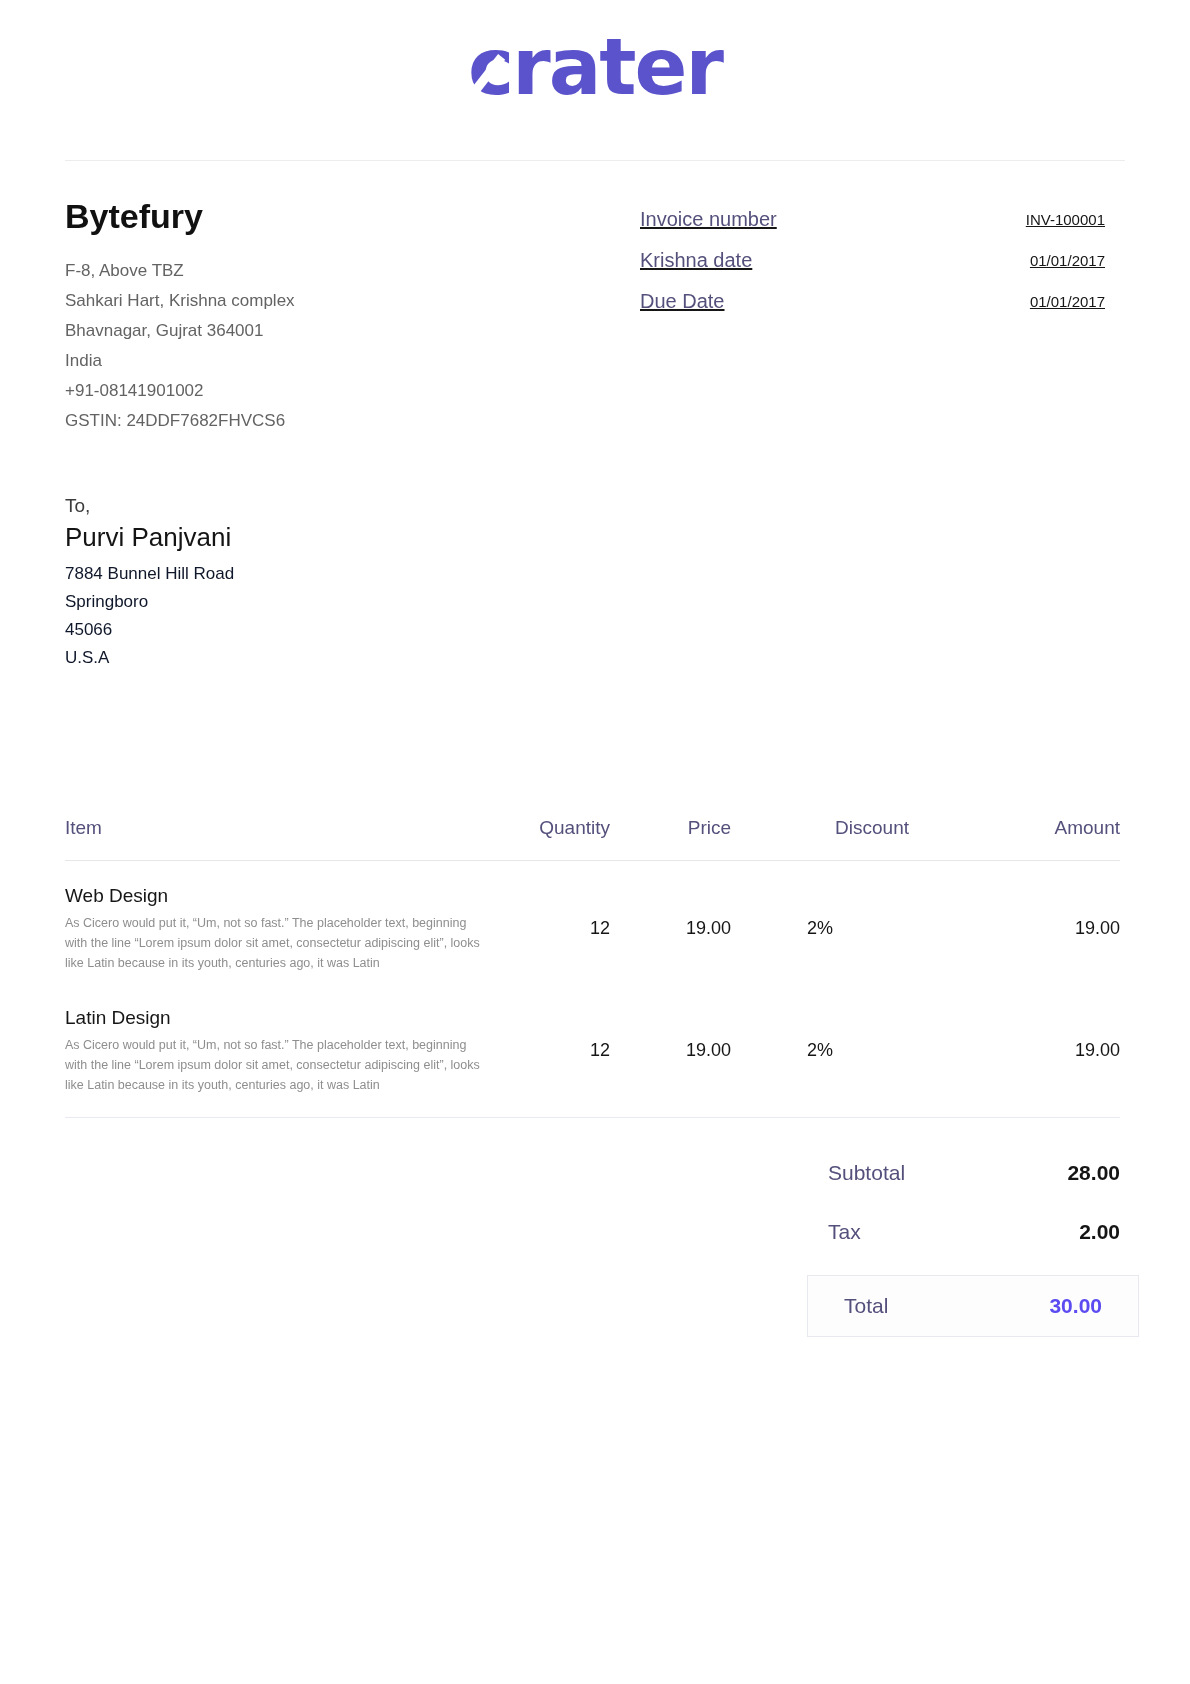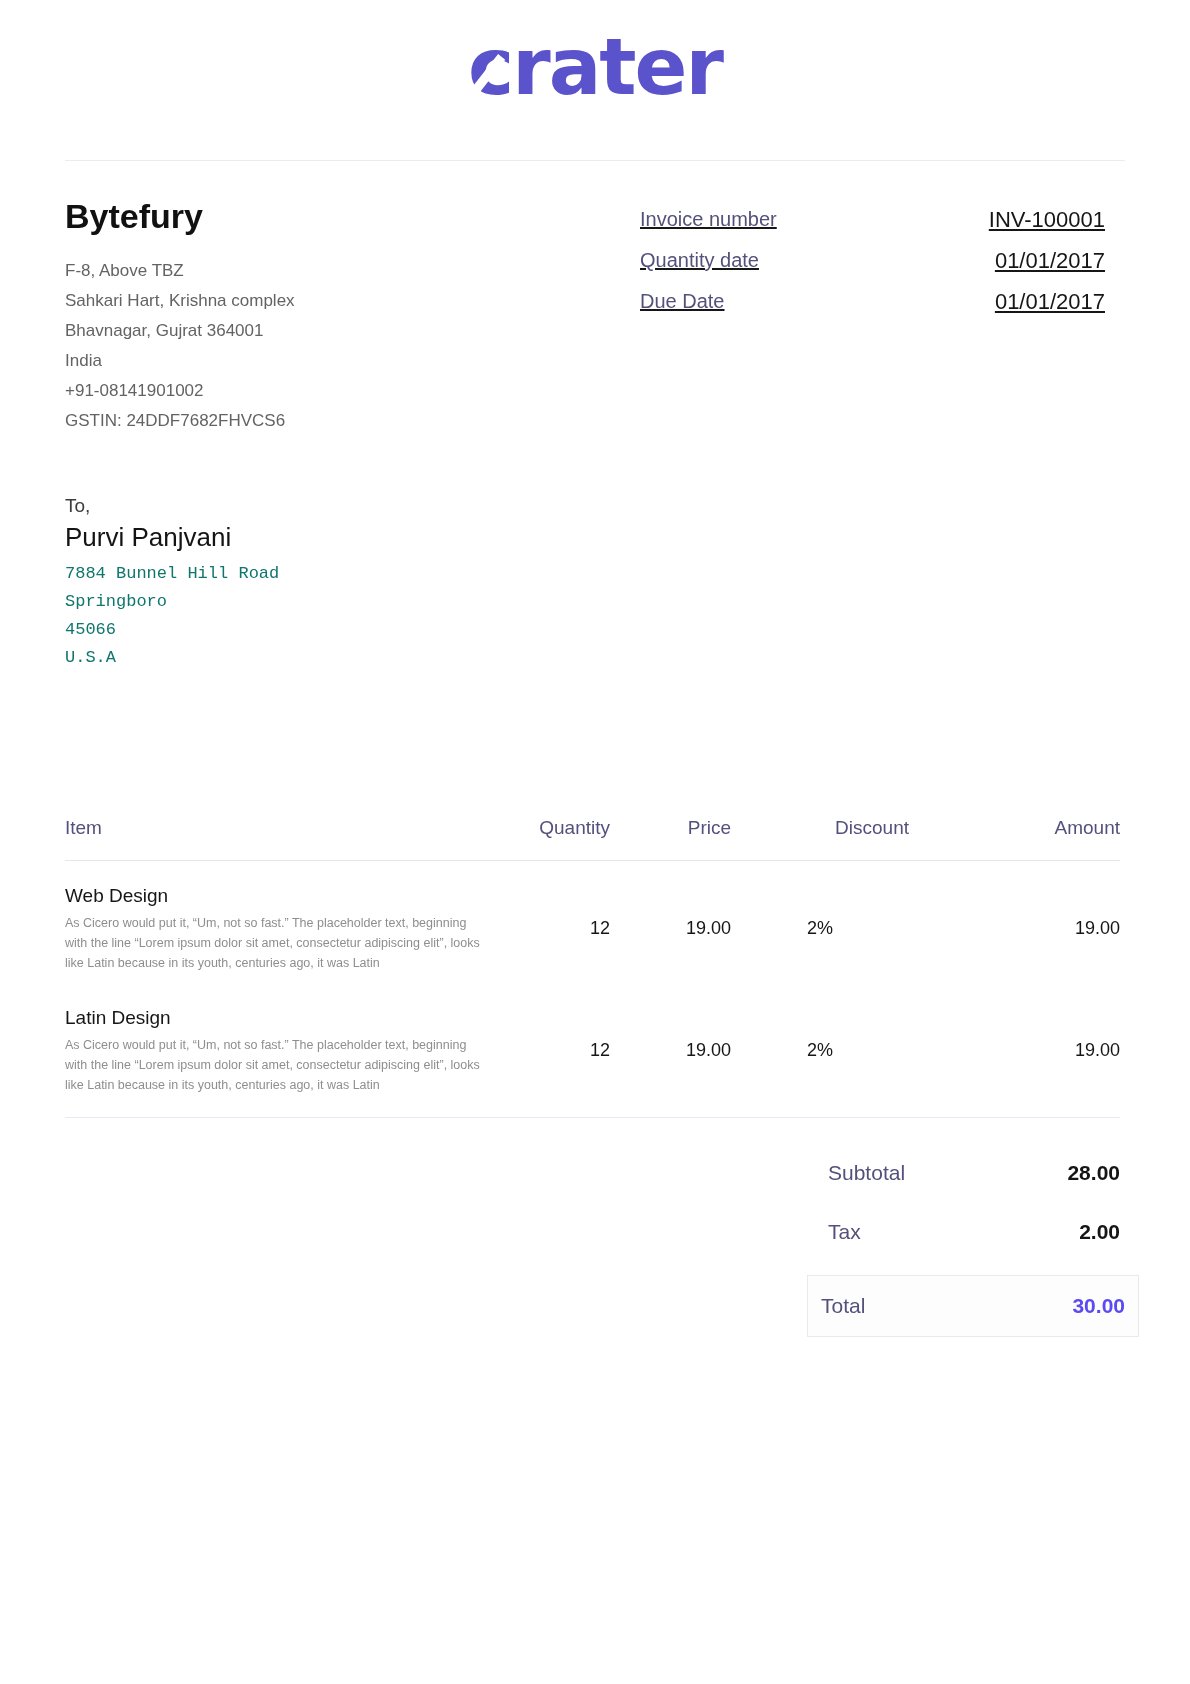--- a/index.html
+++ b/index.html
@@ -62,33 +62,33 @@
 
   .meta-block { width: 465px; margin-right: 20px; margin-top: 2px; }
   .meta-row {
     display: flex;
     justify-content: space-between;
     align-items: center;
     height: 41px;
     text-decoration: underline;
   }
   .meta-label { font-size: 20px; color: #54507c; }
-  .meta-value { font-size: 22px; color: #161616; }
+  .meta-value { font-size: 15px; color: #161616; }
 
   
   .customer-section { margin: 58px 65px 0; }
   .customer-greeting { font-size: 19px; line-height: 24px; color: #3c3c3c; }
   .customer-name {
     font-size: 26px;
     font-weight: 400;
     line-height: 34px;
     color: #141414;
     margin: 2px 0 6px;
   }
-  .cust-addr-line { font-size: 17px; line-height: 28px; color: #0f766e; font-family: Liberation Mono, monospace; }
+  .cust-addr-line { font-size: 17px; line-height: 28px; color: #0f172a; }
 
   
   .items-section { margin: 145px 70px 0 65px; }
   .items-grid {
     display: grid;
     grid-template-columns: 425px 120px 121px 178px 211px;
     align-items: center;
   }
   .ta-r { text-align: right; }
   .ta-c { text-align: center; }
@@ -126,21 +126,21 @@
   .tot-label { font-size: 21px; color: #54507c; }
   .tot-value { font-size: 21px; font-weight: 600; color: #151515; }
   .total-box {
     margin-top: 31px;
     height: 62px;
     border: 1px solid #e8e8ef;
     background: #fdfdfe;
     display: flex;
     justify-content: space-between;
     align-items: center;
-    padding: 0 13px;
+    padding: 0 36px;
   }
   .total-box .tot-value { color: #5b4bf0; }
 </style>
 </head>
 <body>
 
 <div class="page">
 
   <div class="logo-row">
     <span class="logo">
@@ -163,21 +163,21 @@
         <div class="addr-line">GSTIN: 24DDF7682FHVCS6</div>
       </div>
     </div>
 
     <div class="meta-block">
       <div class="meta-row">
         <span class="meta-label">Invoice number</span>
         <span class="meta-value">INV-100001</span>
       </div>
       <div class="meta-row">
-        <span class="meta-label">Quantity date</span>
+        <span class="meta-label">Krishna date</span>
         <span class="meta-value">01/01/2017</span>
       </div>
       <div class="meta-row">
         <span class="meta-label">Due Date</span>
         <span class="meta-value">01/01/2017</span>
       </div>
     </div>
   </div>
 
   <div class="customer-section">

